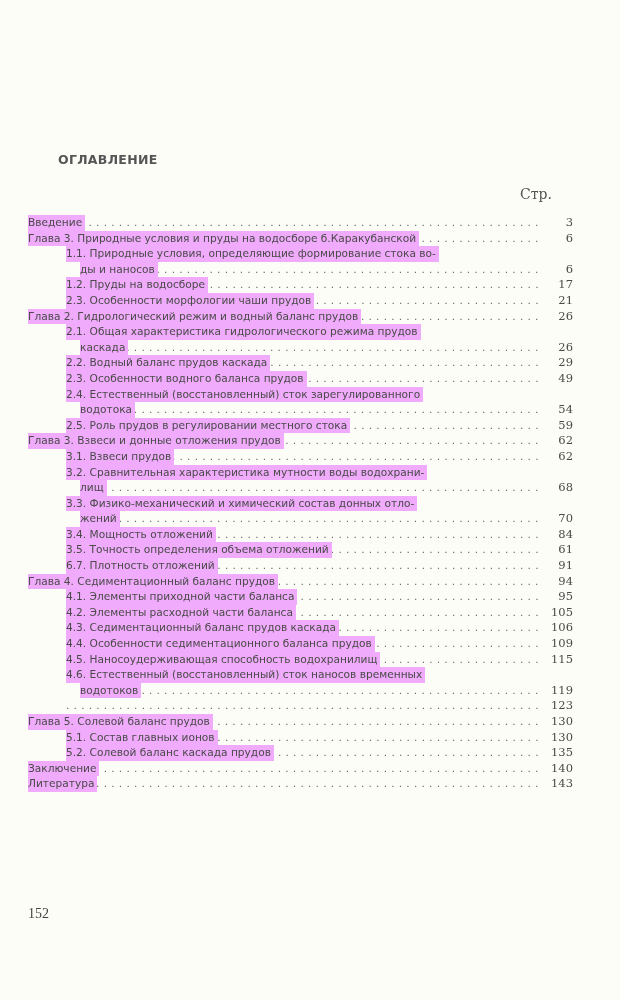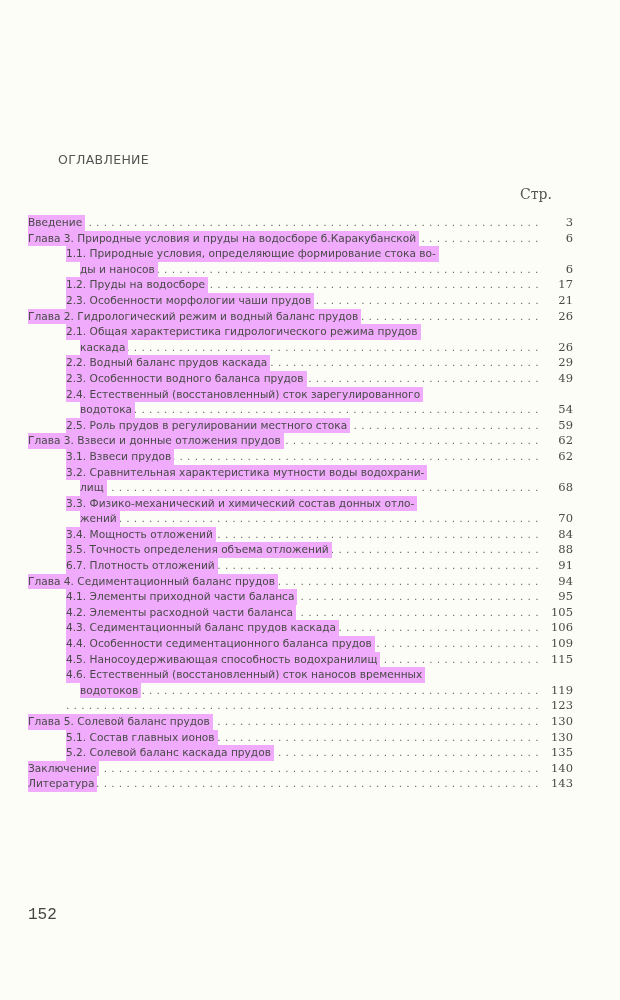--- a/index.html
+++ b/index.html
@@ -20,20 +20,21 @@
       inset: 0;
       background: #fdfdf7;
     }
     .title {
       position: absolute;
       left: 58px;
       top: 152px;
       font-size: 12.5px;
       letter-spacing: 0.3px;
       color: #555;
+      font-weight: bold;
     }
     .str-label {
       position: absolute;
       left: 520px;
       top: 186px;
       font-family: "DejaVu Serif", serif;
       font-size: 14px;
       color: #555;
     }
     .toc {
@@ -78,22 +79,22 @@
     .lvl0 .text { left: 0; }
     .lvl0 .dots { left: 0; }
     .lvl1 .text { left: 38px; }
     .lvl1 .dots { left: 38px; }
     .cont .text { left: 52px; }
     .cont .dots { left: 68px; }
     .folio {
       position: absolute;
       left: 28px;
       top: 906px;
-      font-family: Liberation Mono, monospace;
-      font-size: 16px;
+      font-family: Liberation Serif, serif;
+      font-size: 14px;
       color: #444;
       text-align: right;
     }
   </style>
 </head>
 <body>
 
 <div class="page">
   <div class="title">ОГЛАВЛЕНИЕ</div>
   <div class="str-label">Стр.</div>
@@ -195,21 +196,21 @@
         <span class="page-num">70</span>
       </div>
       <div class="row lvl1">
         <span class="dots">........................................................................................................................</span>
         <span class="text">3.4. Мощность отложений</span>
         <span class="page-num">84</span>
       </div>
       <div class="row lvl1">
         <span class="dots">........................................................................................................................</span>
         <span class="text">3.5. Точность определения объема отложений</span>
-        <span class="page-num">88</span>
+        <span class="page-num">61</span>
       </div>
       <div class="row lvl1">
         <span class="dots">........................................................................................................................</span>
         <span class="text">6.7. Плотность отложений</span>
         <span class="page-num">91</span>
       </div>
       <div class="row lvl0">
         <span class="dots">........................................................................................................................</span>
         <span class="text">Глава 4. Седиментационный баланс прудов</span>
         <span class="page-num">94</span>

